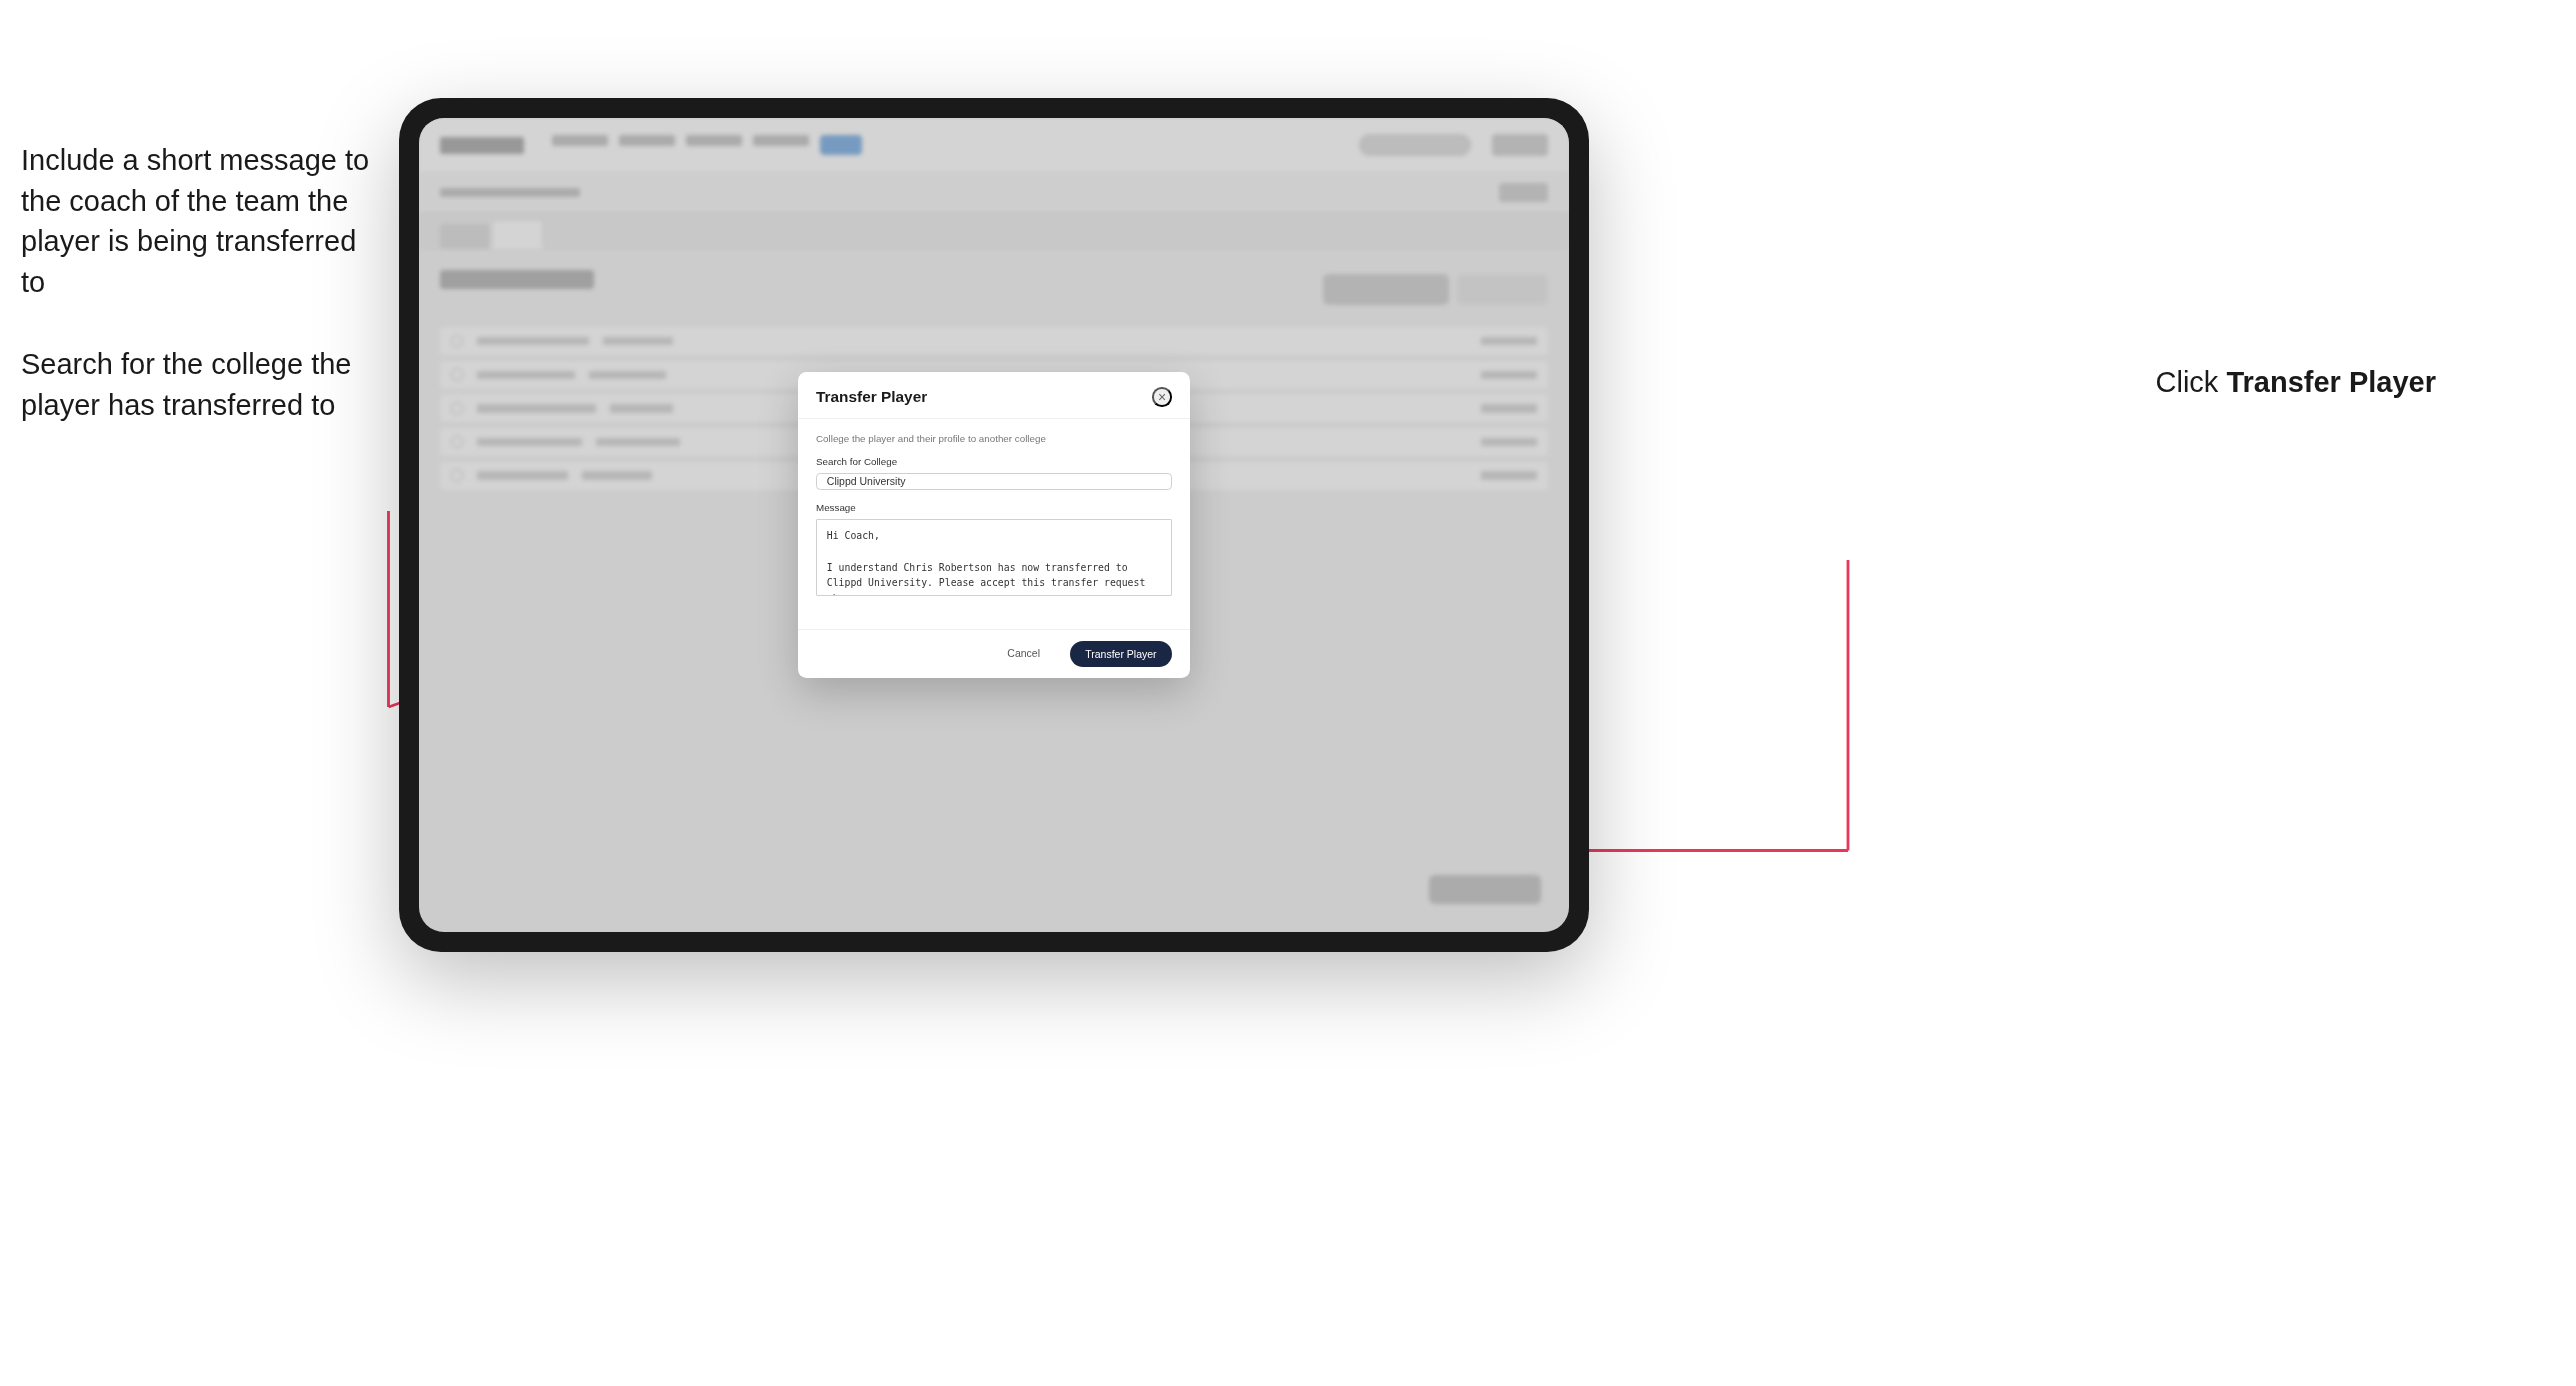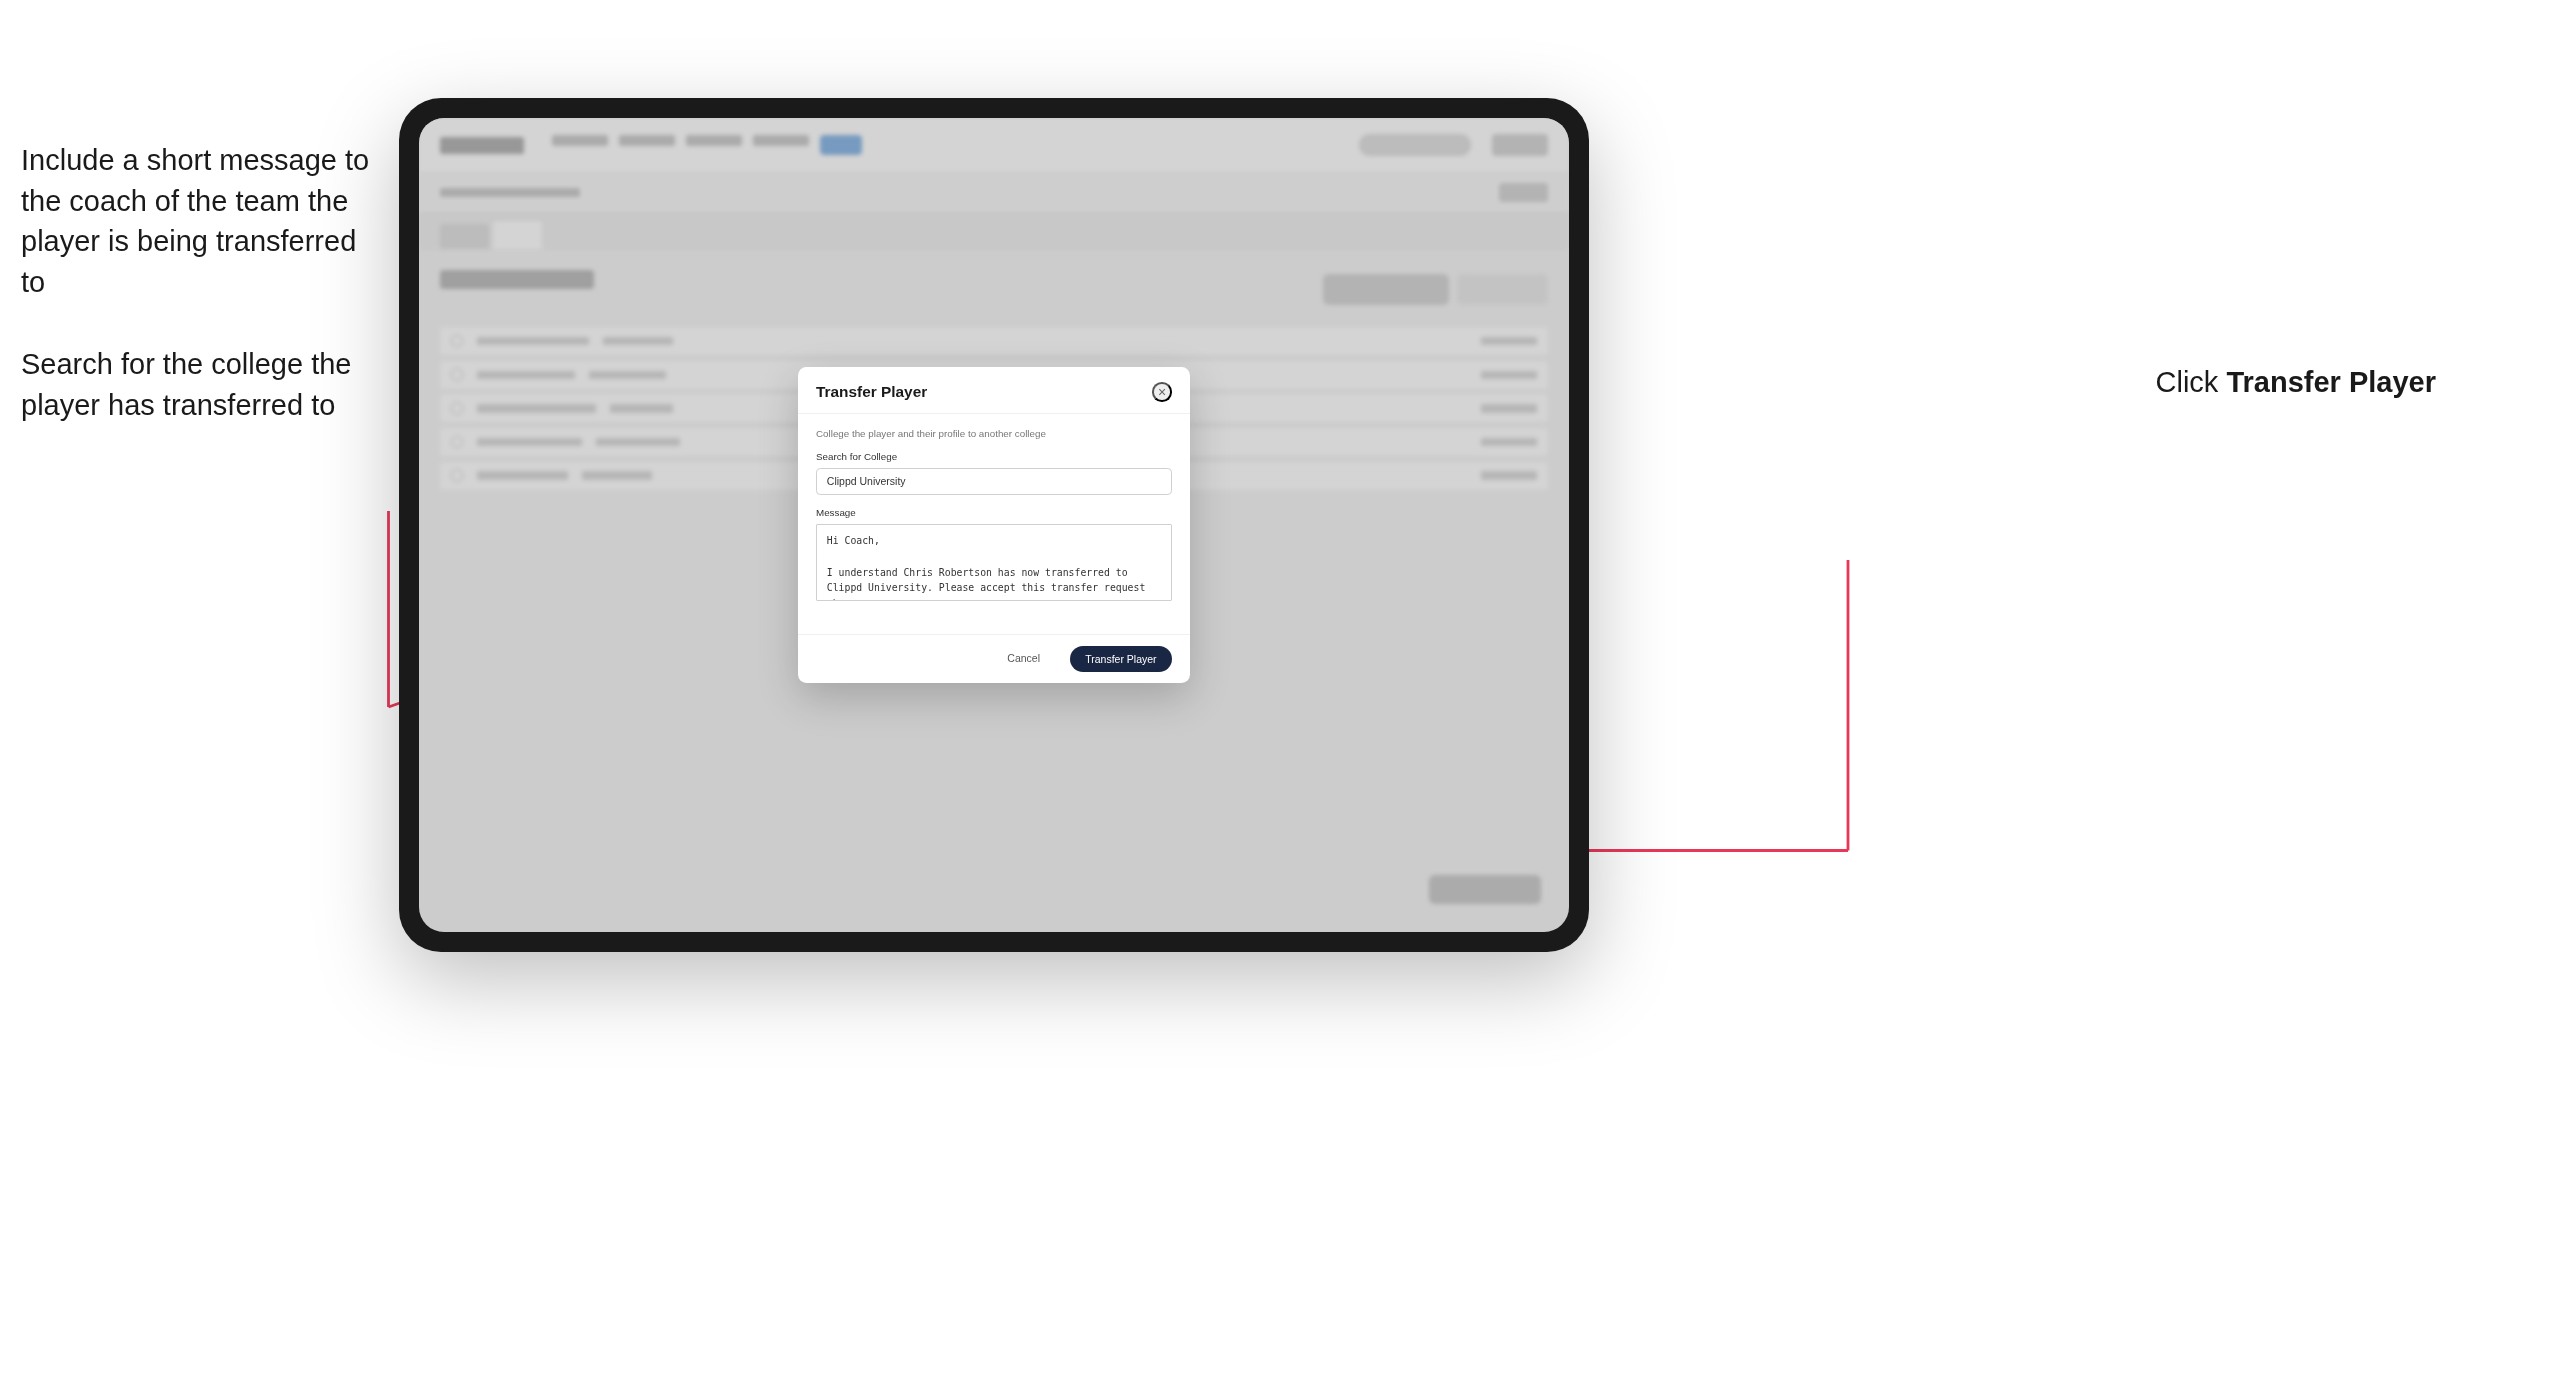--- a/index.html
+++ b/index.html
@@ -298,21 +298,21 @@
     .form-label {
       font-size: 9.8px;
       font-weight: 500;
       color: #333;
       margin-bottom: 5.6px;
       display: block;
     }
 
     .form-input {
       width: 100%;
-      height: 27px;
+      height: 17px;
       border: 0.7px solid #d0d0d0;
       border-radius: 4.2px;
       padding: 0 9.8px;
       font-size: 10.5px;
       color: #333;
       outline: none;
       margin-bottom: 12.6px;
     }
 
     .form-textarea {

